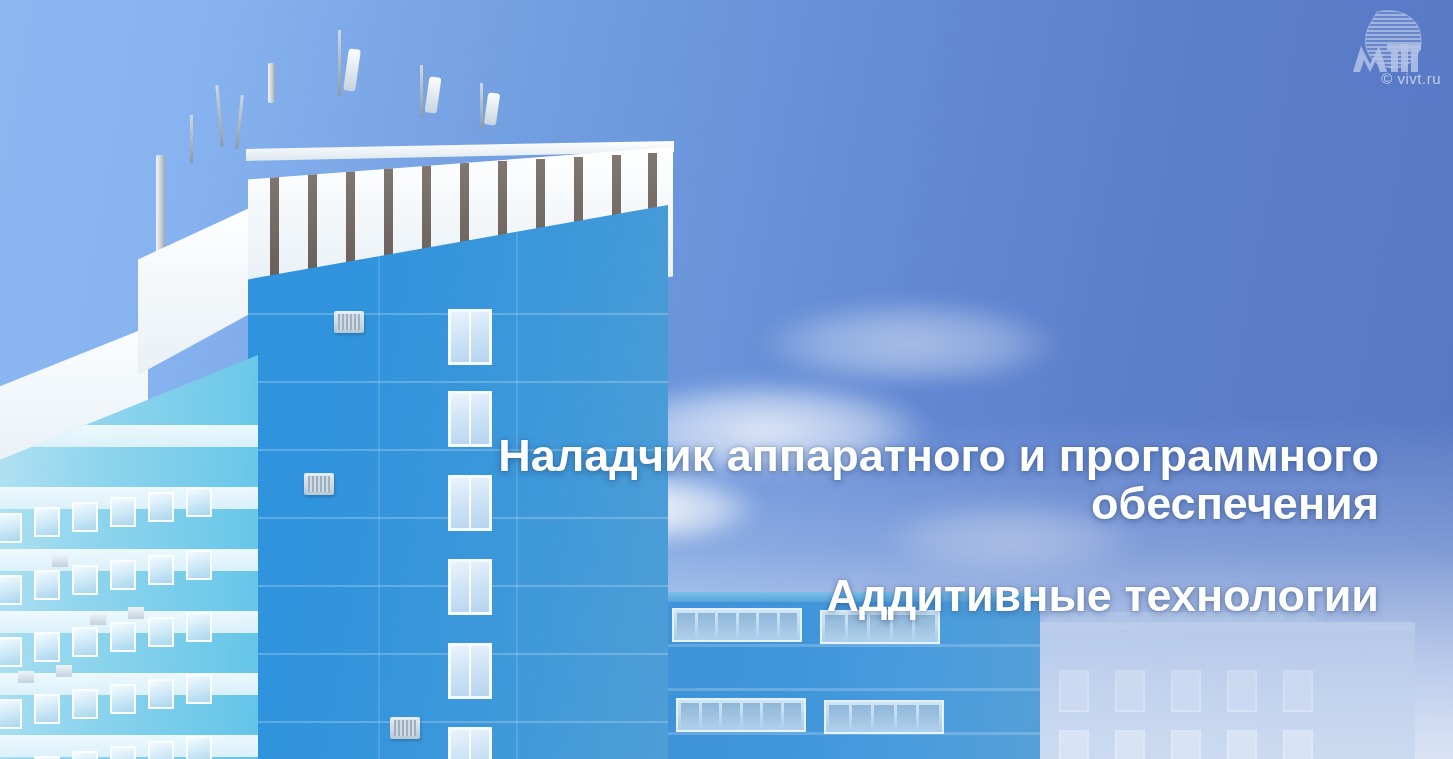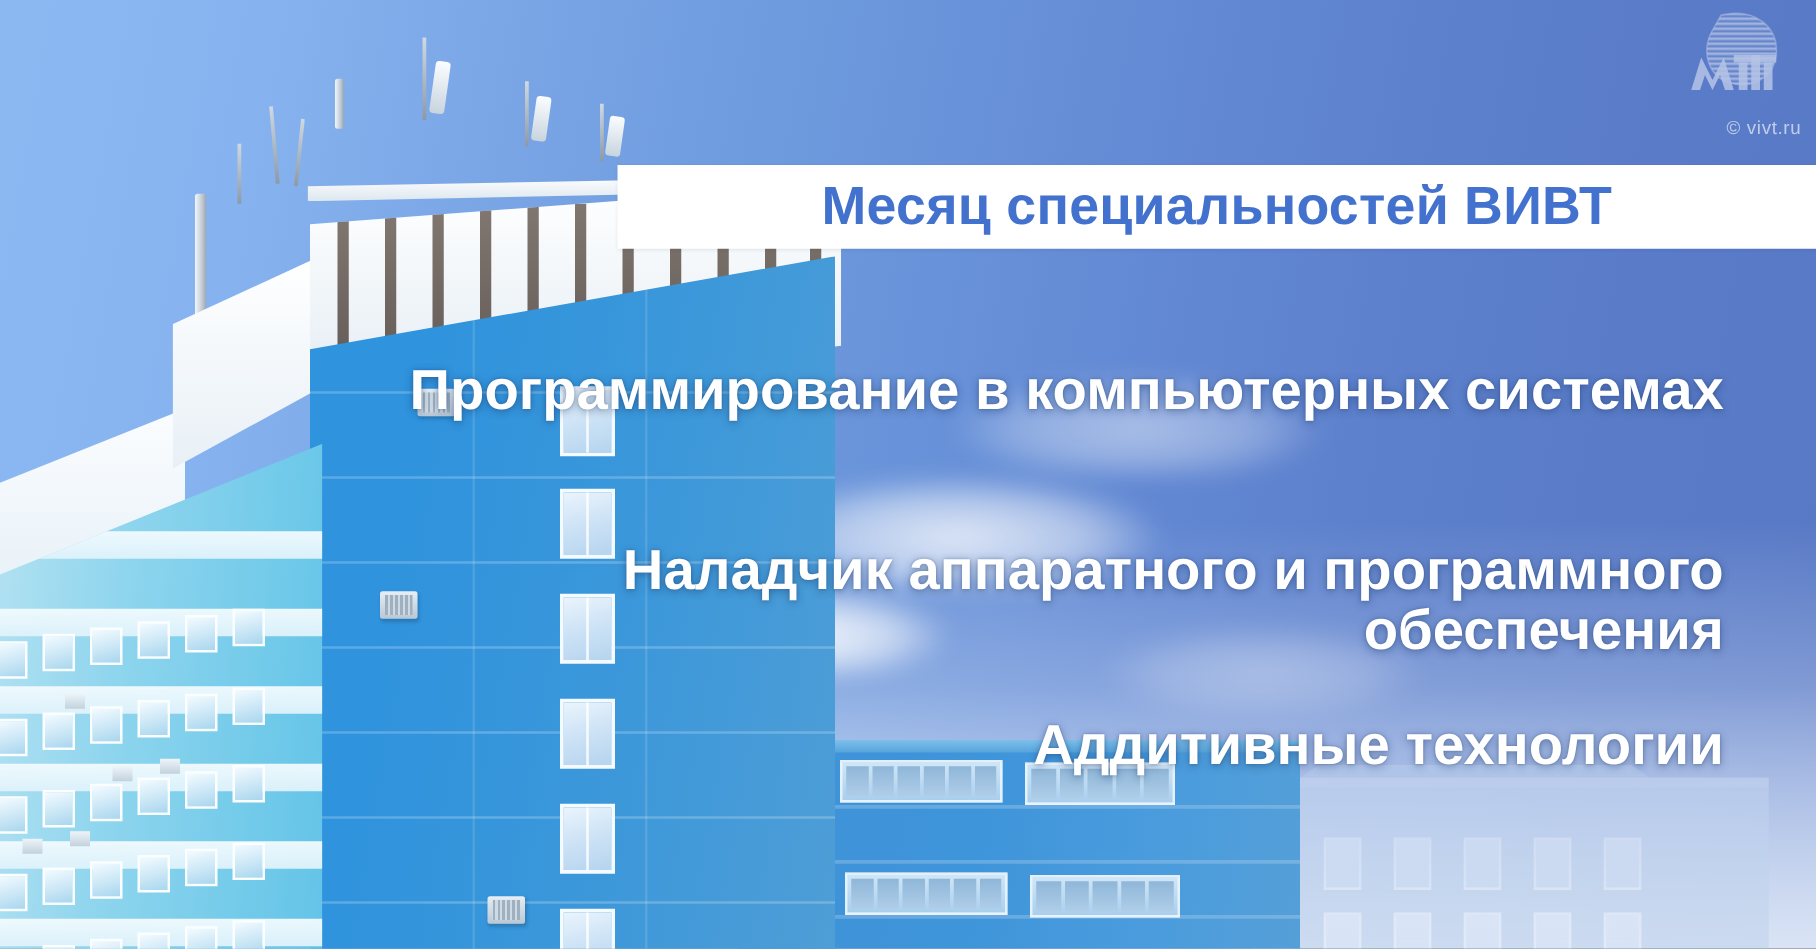--- a/index.html
+++ b/index.html
@@ -275,21 +275,20 @@
     opacity: 0.55;
     pointer-events: none;
   }
   .wm-copy {
     position: absolute;
     right: 12px; top: 70px;
     font-size: 15px;
     color: rgba(255,255,255,0.62);
     letter-spacing: 0.5px;
     font-family: "Liberation Sans", sans-serif;
-    margin-top: 24px;
   }
 </style>
 </head>
 <body>
 
 <div id="stage">
 
   <div class="sky"></div>
   <div class="cloud" style="left:520px; top:470px; width:240px; height:70px;"></div>
   <div class="cloud" style="left:600px; top:380px; width:330px; height:90px; opacity:.85;"></div>
@@ -457,25 +456,21 @@
       <div class="lwin" style="left:206px; top:381px;"></div>
 
       <div class="lac" style="left:72px; top:200px;"></div>
       <div class="lac" style="left:110px; top:258px;"></div>
       <div class="lac" style="left:148px; top:252px;"></div>
       <div class="lac" style="left:38px; top:316px;"></div>
       <div class="lac" style="left:76px; top:310px;"></div>
     </div>
   </div>
 
-  <div class="banner">
-    <div class="banner-title">Месяц специальностей ВИВТ</div>
-  </div>
-
-  <div class="headline" id="line1">Программирование в компьютерных системах</div>
+
   <div class="headline" id="line3">Аддитивные технологии</div>
   <div class="headline" id="line2">Наладчик аппаратного и программного обеспечения</div>
 
   <div class="watermark">
     <svg viewBox="0 0 96 86" width="96" height="86" aria-hidden="true">
       <defs>
         <pattern id="stripes" width="4" height="4" patternUnits="userSpaceOnUse">
           <rect width="4" height="4" fill="rgba(255,255,255,0.15)"></rect>
           <rect width="4" height="2" fill="rgba(255,255,255,0.75)"></rect>
         </pattern>

